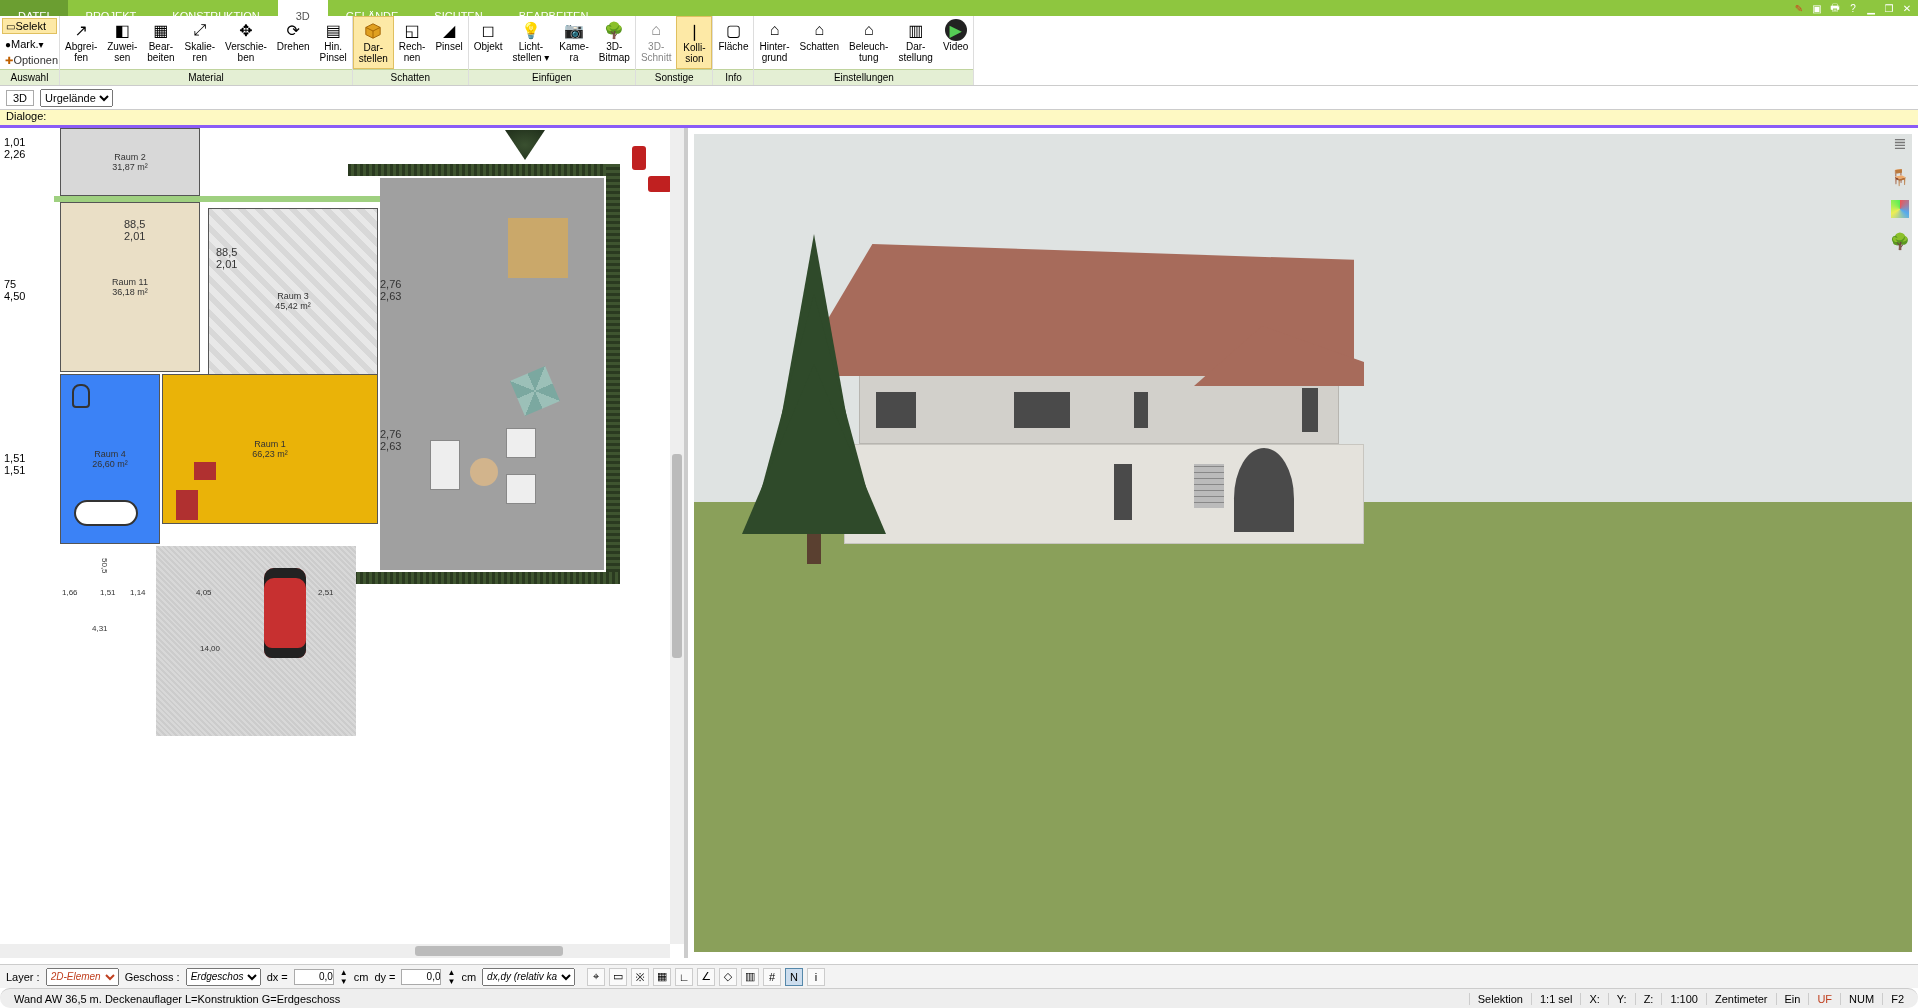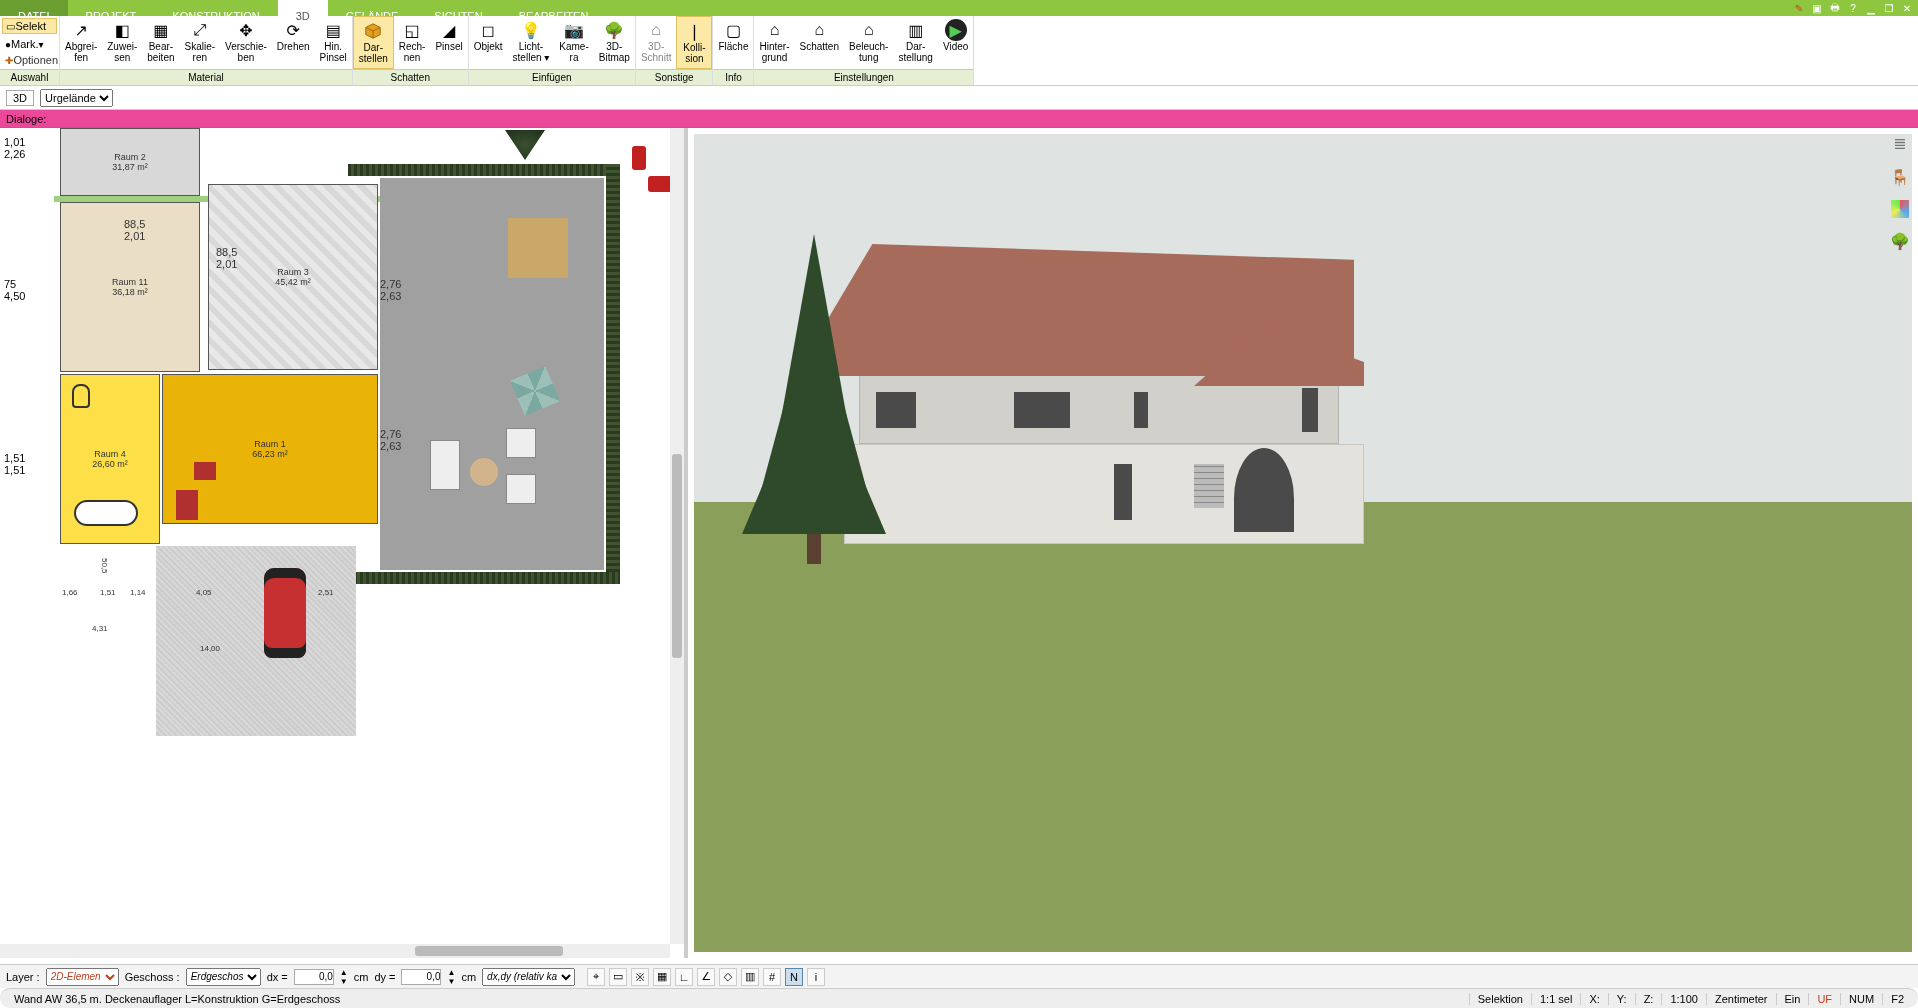--- a/index.html
+++ b/index.html
@@ -26,21 +26,21 @@
 .ribbon-btn { display: flex; flex-direction: column; align-items: center; justify-content: flex-start; padding: 3px 5px 0; min-width: 34px; cursor: pointer; }
 .ribbon-btn.highlight { background: #fde9a6; border: 1px solid #e0c060; }
 .ribbon-btn .ico { width: 24px; height: 22px; display: flex; align-items: center; justify-content: center; font-size: 16px; }
 .ribbon-btn .lbl { text-align: center; font-size: 10px; line-height: 11px; white-space: pre; }
 .ribbon-group .foot { background: #e4efd4; text-align: center; font-size: 10px; padding: 2px 0; border-top: 1px solid #c0d49e; }
 
 
 .subbar { height: 24px; border-bottom: 1px solid #ccc; display: flex; align-items: center; padding: 0 6px; gap: 6px; }
 .subbar select { font-size: 11px; height: 18px; }
 
-.dialoge-bar { height: 18px; border-bottom: 1px solid #8b5cf6; padding: 0 6px; display: flex; align-items: center; background: #ec4899; font-size: 10px; }
+.dialoge-bar { height: 18px; border-bottom: 3px solid #8b5cf6; padding: 0 6px; display: flex; background: #fef9c3; font-size: 10px; }
 
 
 .workspace { position: absolute; left: 0; right: 0; top: 128px; bottom: 50px; display: flex; }
 .pane { position: relative; background: #fff; overflow: hidden; padding-left: 16px; }
 .pane.left { width: 688px; border-right: 4px solid #ccc; }
 .pane.right { flex: 1; }
 
 
 .floorplan { position: absolute; inset: 0; background: #fff; }
 .ruler-v { position: absolute; left: 0; top: 0; width: 50px; bottom: 14px; background: #fff; font-size: 9px; }
@@ -303,25 +303,25 @@
       <div style="position:absolute;left:54px;top:68px;width:326px;height:6px;background:#9fd080"></div>
 
       <div class="room" style="left:60px;top:0;width:140px;height:68px;background:#d8d8d8">
         <span class="rn">Raum 2</span>
           <span class="rn">31,87 m²</span>
       </div>
       <div class="room" style="left:60px;top:74px;width:140px;height:170px;background:#eadfc6">
         <span class="rn">Raum 11</span>
           <span class="rn">36,18 m²</span>
       </div>
-      <div class="room" style="left:208px;top:56px;width:170px;height:186px;background:repeating-linear-gradient(45deg,#e8e8e8,#e8e8e8 6px,#d8d8d8 6px,#d8d8d8 12px)">
+      <div class="room" style="left:208px;top:80px;width:170px;height:186px;background:repeating-linear-gradient(45deg,#e8e8e8,#e8e8e8 6px,#d8d8d8 6px,#d8d8d8 12px)">
         <span class="rn">Raum 3</span>
           <span class="rn">45,42 m²</span>
       </div>
-      <div class="room" style="left:60px;top:246px;width:100px;height:170px;background:#fde047">
+      <div class="room" style="left:60px;top:246px;width:100px;height:170px;background:#3b82f6">
         <span class="rn">Raum 4</span>
           <span class="rn">26,60 m²</span>
       </div>
       <div class="room" style="left:162px;top:246px;width:216px;height:150px;background:#eab308">
         <span class="rn">Raum 1</span>
           <span class="rn">66,23 m²</span>
       </div>
 
       <div style="position:absolute;left:74px;top:372px;width:64px;height:26px;background:#fff;border:2px solid #333;border-radius:14px"></div>
       <div style="position:absolute;left:72px;top:256px;width:18px;height:24px;border:2px solid #333;border-radius:8px 8px 4px 4px"></div>

